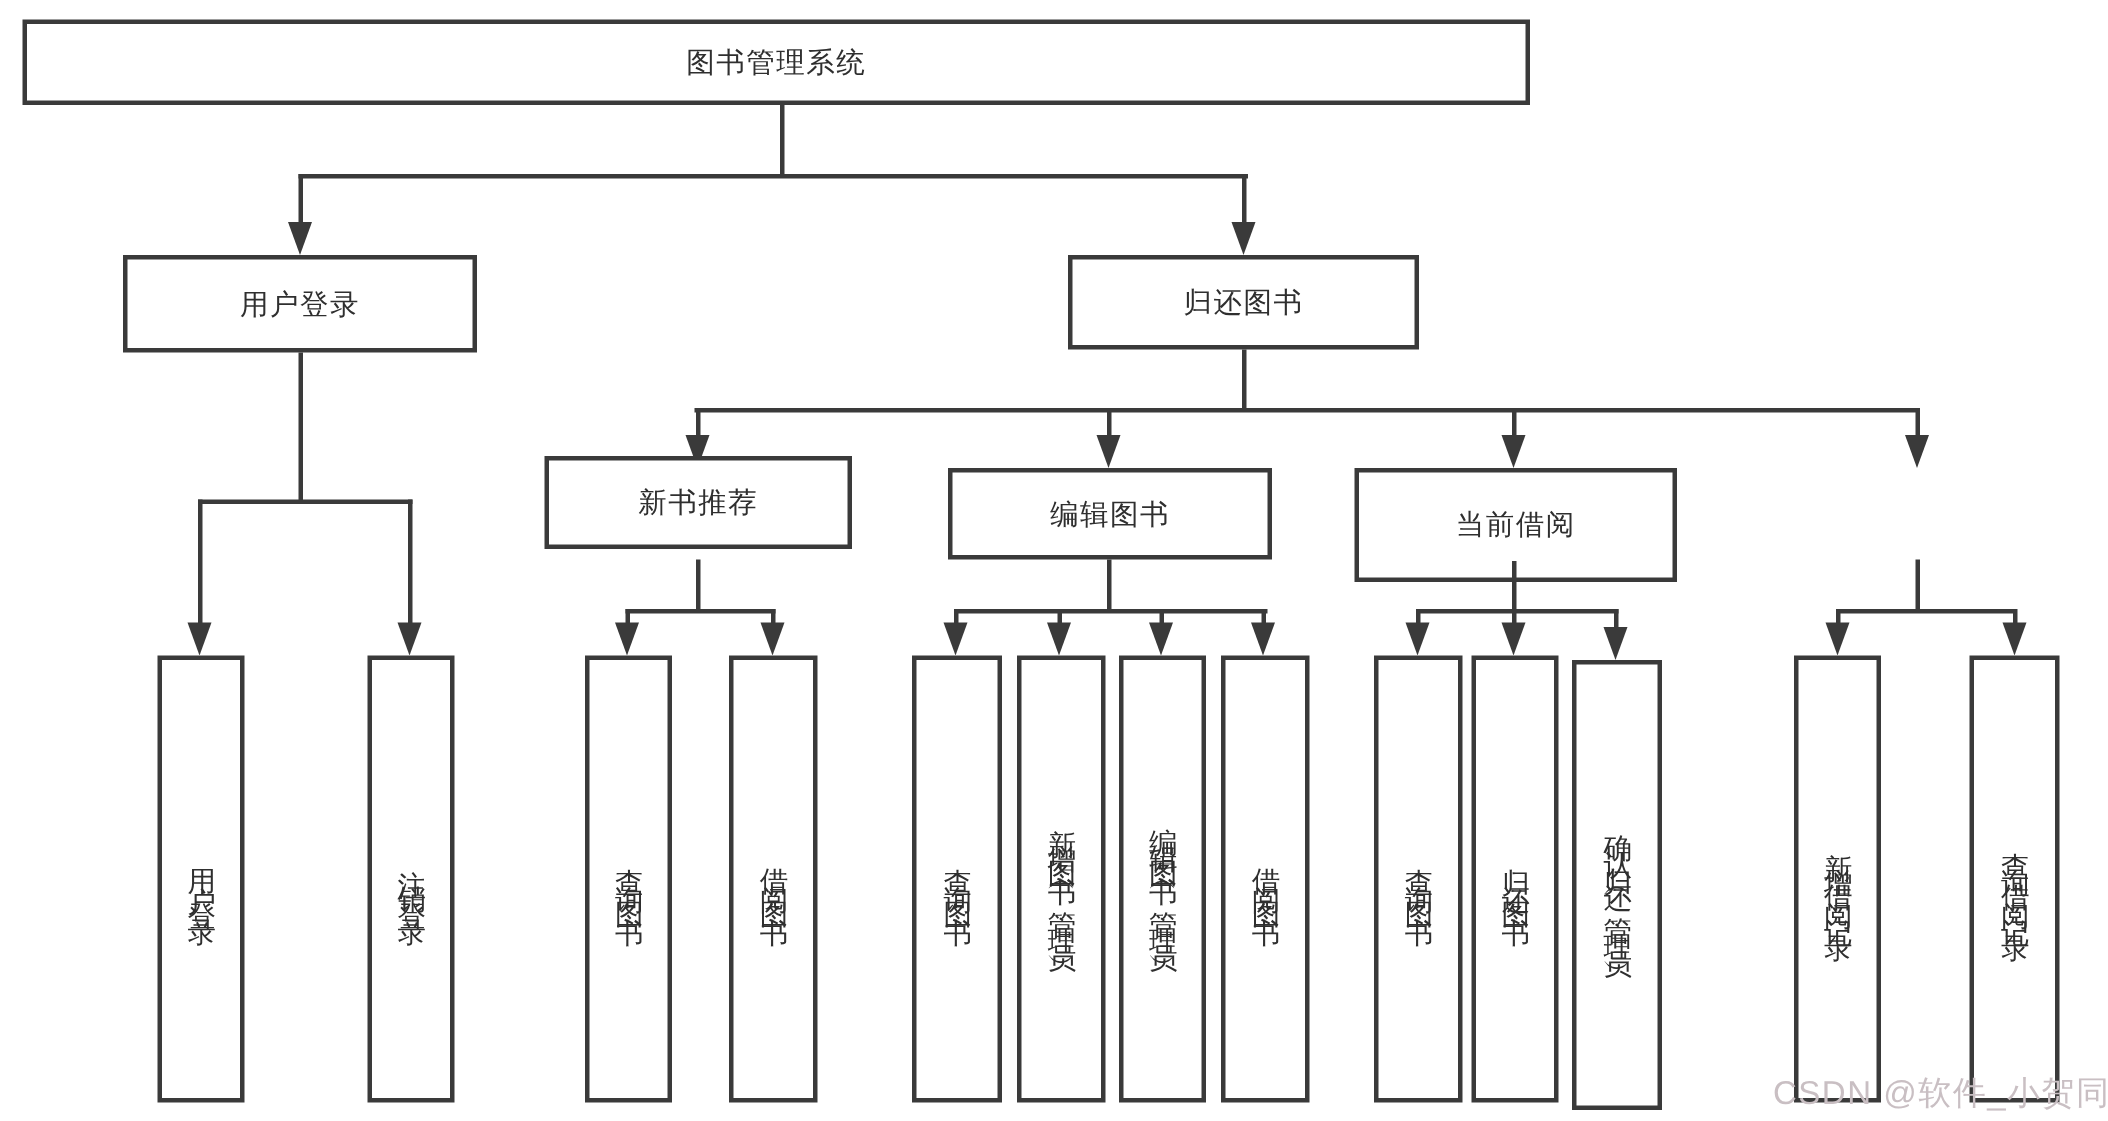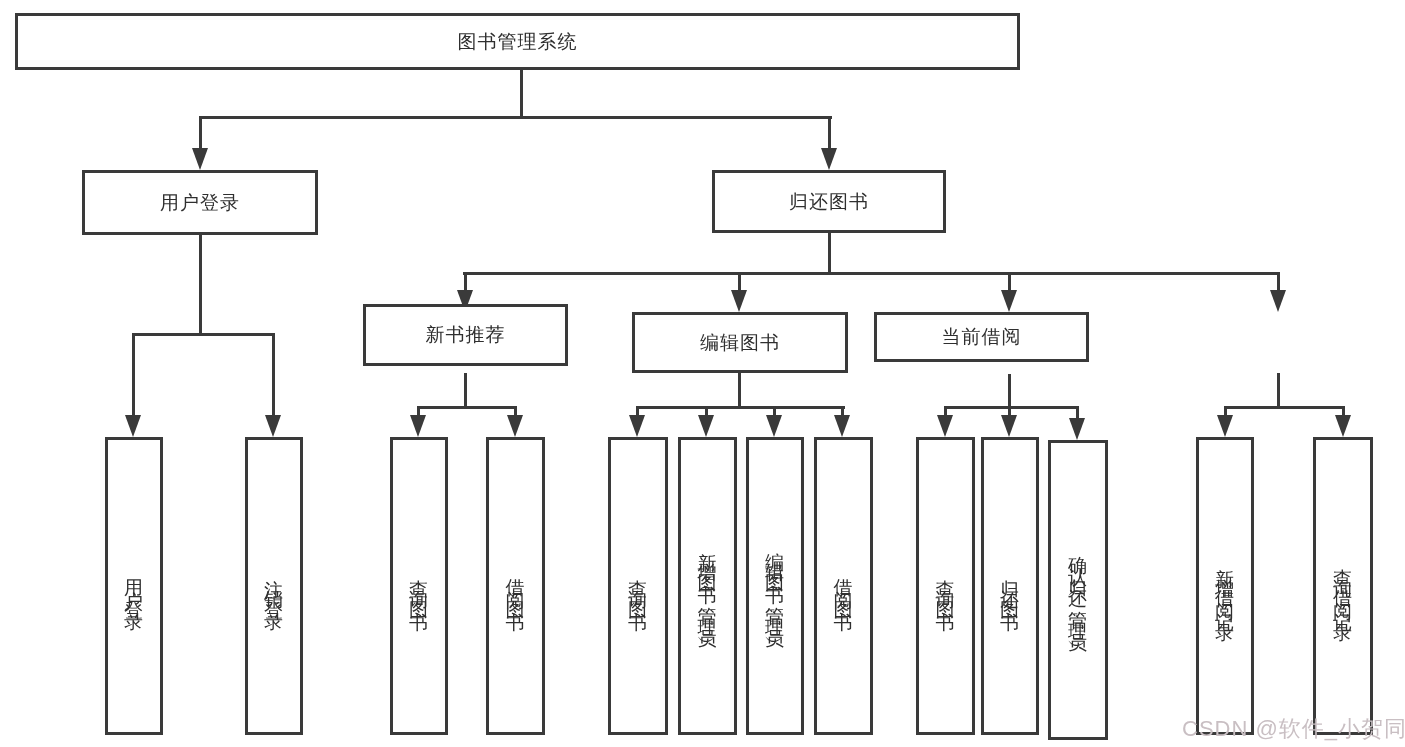--- a/index.html
+++ b/index.html
@@ -114,21 +114,21 @@
   <div class="ah" style="left:1001px;top:290px"></div>
   <div class="vline" style="left:1277px;top:272px;height:20px"></div>
   <div class="ah" style="left:1270px;top:290px"></div>
 
   <div class="box" style="left:363px;top:304px;width:205px;height:62px">
     <span>新书推荐</span>
   </div>
   <div class="box" style="left:632px;top:312px;width:216px;height:61px">
     <span>编辑图书</span>
   </div>
-  <div class="box" style="left:874px;top:312px;width:215px;height:50px">
+  <div class="box" style="left:903px;top:312px;width:215px;height:76px">
     <span>当前借阅</span>
   </div>
 
   <div class="vline" style="left:464px;top:373px;height:35px"></div>
   <div class="hline" style="left:417px;top:406px;width:100px"></div>
   <div class="vline" style="left:417px;top:406px;height:12px"></div>
   <div class="ah" style="left:410px;top:415px"></div>
   <div class="vline" style="left:514px;top:406px;height:12px"></div>
   <div class="ah" style="left:507px;top:415px"></div>
 

